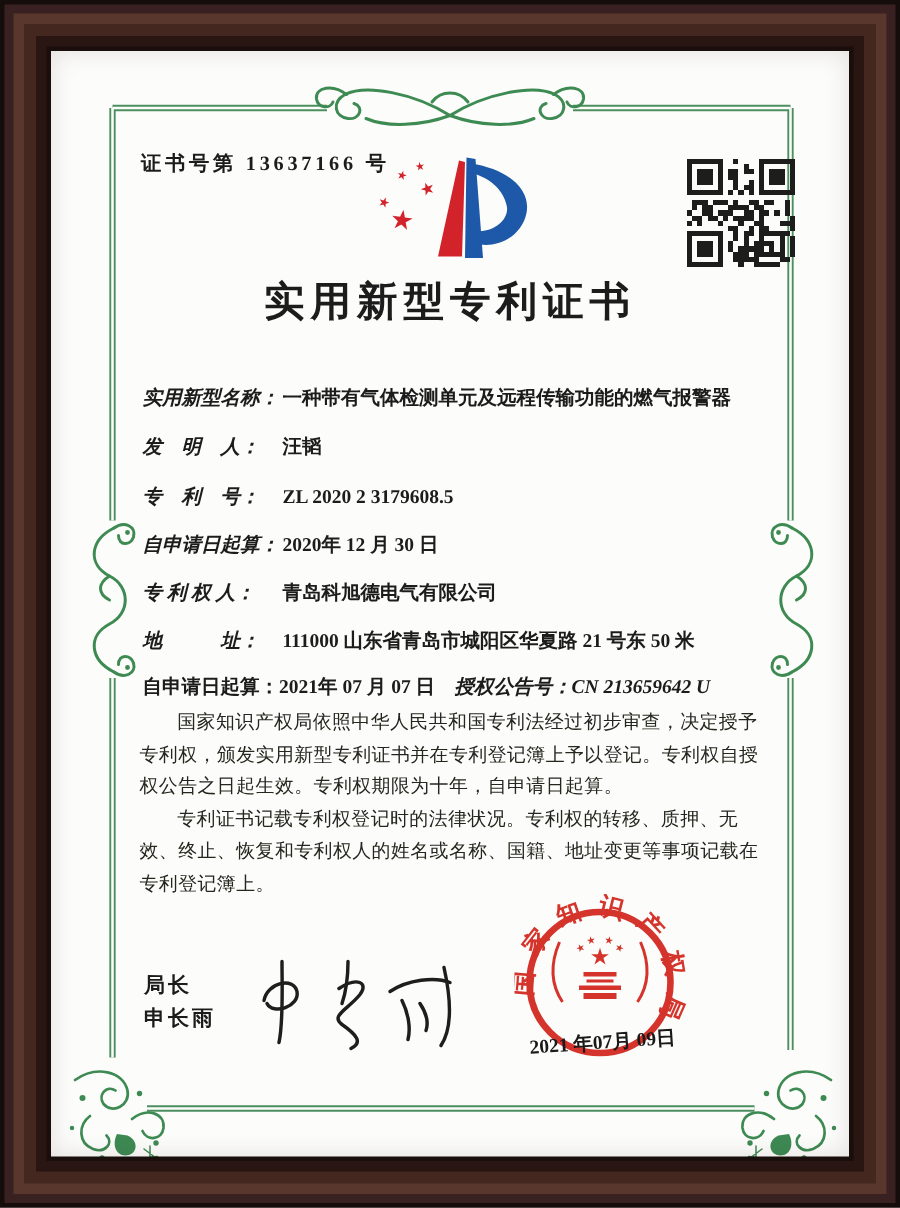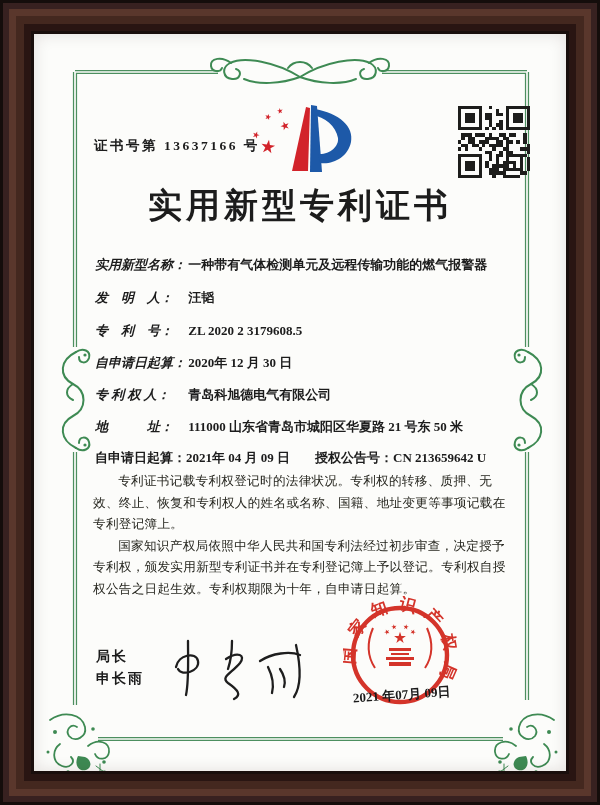--- a/index.html
+++ b/index.html
@@ -10,32 +10,32 @@
     box-shadow: inset 0 0 0 3px #150d0b,
                 inset 0 0 0 9px #382120,
                 inset 0 0 0 16px #5a372c,
                 inset 0 0 0 24px #44281f,
                 inset 0 0 0 31px #291512,
                 inset 0 0 0 34px #190e0c;}
   .paper-shadow{position:absolute;inset:34px;box-shadow:inset 0 0 16px rgba(40,20,10,.12);pointer-events:none;z-index:4;}
   .deco{position:absolute;left:0;top:0;z-index:1;pointer-events:none;}
   .content{position:absolute;inset:0;z-index:2;}
 
-  .cert-no{position:absolute;left:94px;top:100px;font-size:13.5px;font-weight:600;letter-spacing:2.5px;margin-top:37px;}
+  .cert-no{position:absolute;left:94px;top:100px;font-size:13.5px;font-weight:600;letter-spacing:2.5px;}
   .logo{position:absolute;left:248px;top:97px;}
   .qr{position:absolute;left:458px;top:106px;width:72px;height:72px;}
   .title{position:absolute;left:0;top:183px;width:100%;text-align:center;margin:0;
-         font-size:34px;font-weight:700;letter-spacing:4px;}
+         font-size:27px;font-weight:700;letter-spacing:4px;}
 
   .fields{position:absolute;left:95px;top:0;width:425px;font-size:13px;font-weight:600;}
   .row{position:absolute;left:0;white-space:nowrap;}
   .row .lbl{display:inline-block;width:90px;font-style:italic;}
   .r0{top:256px}.r1{top:289px}.r2{top:322px}.r3{top:354px}.r4{top:386px}.r5{top:418px}
   .grant{position:absolute;left:95px;top:449px;width:425px;font-size:13px;font-weight:600;white-space:nowrap;}
-  .grant .pair2{position:absolute;left:220px;top:0;}
+  .grant .pair2{position:absolute;left:208px;top:0;font-style:italic;}
 
   .body-text{position:absolute;left:93px;top:471px;width:420px;font-size:12.6px;line-height:21.5px;color:#26261f;}
   .body-text p{margin:0;text-indent:2em;letter-spacing:.3px;}
 
   .signoff{position:absolute;left:96px;top:645px;font-family:"Liberation Sans","DejaVu Sans",sans-serif;
            font-size:14px;font-weight:600;letter-spacing:2px;line-height:22px;}
   .signature{position:absolute;left:148px;top:633px;}
   .seal{position:absolute;left:343px;top:596px;}
 </style>
 </head>
@@ -282,29 +282,29 @@
         <span class="lbl">专 利 权 人：</span>
         <span class="val">青岛科旭德电气有限公司</span>
       </div>
       <div class="row r5">
         <span class="lbl">地　　　址：</span>
         <span class="val">111000 山东省青岛市城阳区华夏路 21 号东 50 米</span>
       </div>
     </div>
 
     <div class="grant">
-      <span>自申请日起算：</span><span>2021年 04 月 09 日</span>
+      <span>自申请日起算：</span><span>2021年 07 月 07 日</span>
       <span class="pair2">
         <span>授权公告号：</span><span>CN 213659642 U</span>
       </span>
     </div>
 
     <div class="body-text">
+      <p>国家知识产权局依照中华人民共和国专利法经过初步审查，决定授予专利权，颁发实用新型专利证书并在专利登记簿上予以登记。专利权自授权公告之日起生效。专利权期限为十年，自申请日起算。</p>
       <p>专利证书记载专利权登记时的法律状况。专利权的转移、质押、无效、终止、恢复和专利权人的姓名或名称、国籍、地址变更等事项记载在专利登记簿上。</p>
-      <p>国家知识产权局依照中华人民共和国专利法经过初步审查，决定授予专利权，颁发实用新型专利证书并在专利登记簿上予以登记。专利权自授权公告之日起生效。专利权期限为十年，自申请日起算。</p>
     </div>
 
     <div class="signoff">
       <div>局长</div>
       <div>申长雨</div>
     </div>
 
     <svg class="signature" width="175" height="75" viewBox="0 0 175 75">
       <g fill="none" stroke="#1e1e1e" stroke-width="2.3" stroke-linecap="round">
         <path d="M28,34 C30,22 48,18 50,28 C52,38 34,44 30,36"></path>

